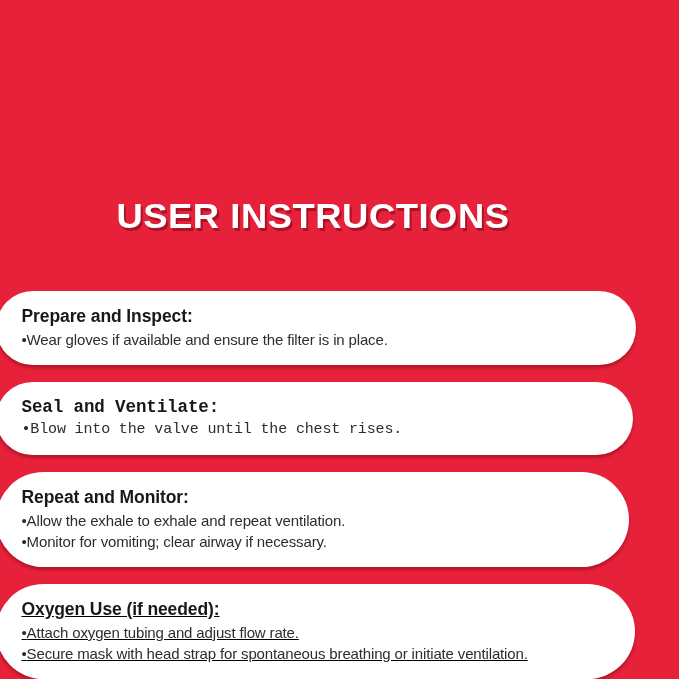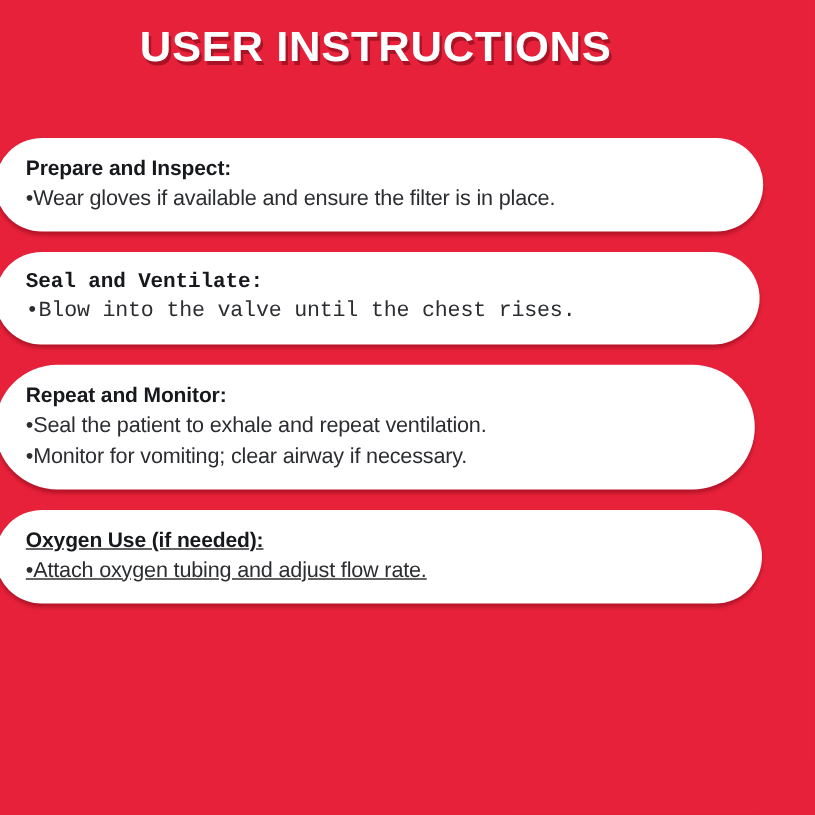--- a/index.html
+++ b/index.html
@@ -15,20 +15,21 @@
   }
   #poster {
     position: relative;
     width: 626px;
     height: 679px;
     background: #E62139;
     box-sizing: border-box;
     display: flex;
     flex-direction: column;
     align-items: center;
+    justify-content: flex-end;
   }
   #poster-title {
     margin-top: 22px;
     margin-bottom: 16px;
     color: #ffffff;
     font-family: "Liberation Sans Narrow", "Liberation Sans", sans-serif;
     font-size: 35px;
     font-weight: bold;
     letter-spacing: 0.5px;
     line-height: 1.05;
@@ -61,21 +62,21 @@
   .card-heading {
     color: #16181c;
     font-size: 17.5px;
     font-weight: bold;
     line-height: 1.42;
     letter-spacing: -0.1px;
     white-space: nowrap;
   }
   .card-line {
     color: #2b2d31;
-    font-size: 18px;
+    font-size: 15px;
     font-weight: normal;
     line-height: 1.44;
     letter-spacing: -0.15px;
     white-space: nowrap;
   }
   .card-line.wrap {
     white-space: normal;
   }
   .bullet-dot {
     display: inline;
@@ -102,23 +103,24 @@
     </div>
 
 
     <div class="card card-3">
       <div class="card-heading">Seal and Ventilate:</div>
       <div class="card-line"><span class="bullet-dot">•</span><span>Blow into the valve until the chest rises.</span></div>
     </div>
 
     <div class="card card-4">
       <div class="card-heading">Repeat and Monitor:</div>
-      <div class="card-line"><span class="bullet-dot">•</span><span>Seal the patient to exhale and repeat ventilation.</span></div>
+      <div class="card-line"><span class="bullet-dot">•</span><span>Allow the exhale to exhale and repeat ventilation.</span></div>
       <div class="card-line"><span class="bullet-dot">•</span><span>Monitor for vomiting; clear airway if necessary.</span></div>
     </div>
 
     <div class="card card-5">
       <div class="card-heading">Oxygen Use (if needed):</div>
       <div class="card-line"><span class="bullet-dot">•</span><span>Attach oxygen tubing and adjust flow rate.</span></div>
+      <div class="card-line wrap"><span class="bullet-dot">•</span><span>Secure mask with head strap for spontaneous breathing or initiate ventilation.</span></div>
     </div>
 
   </div>
 </div>
 
 </body></html>

